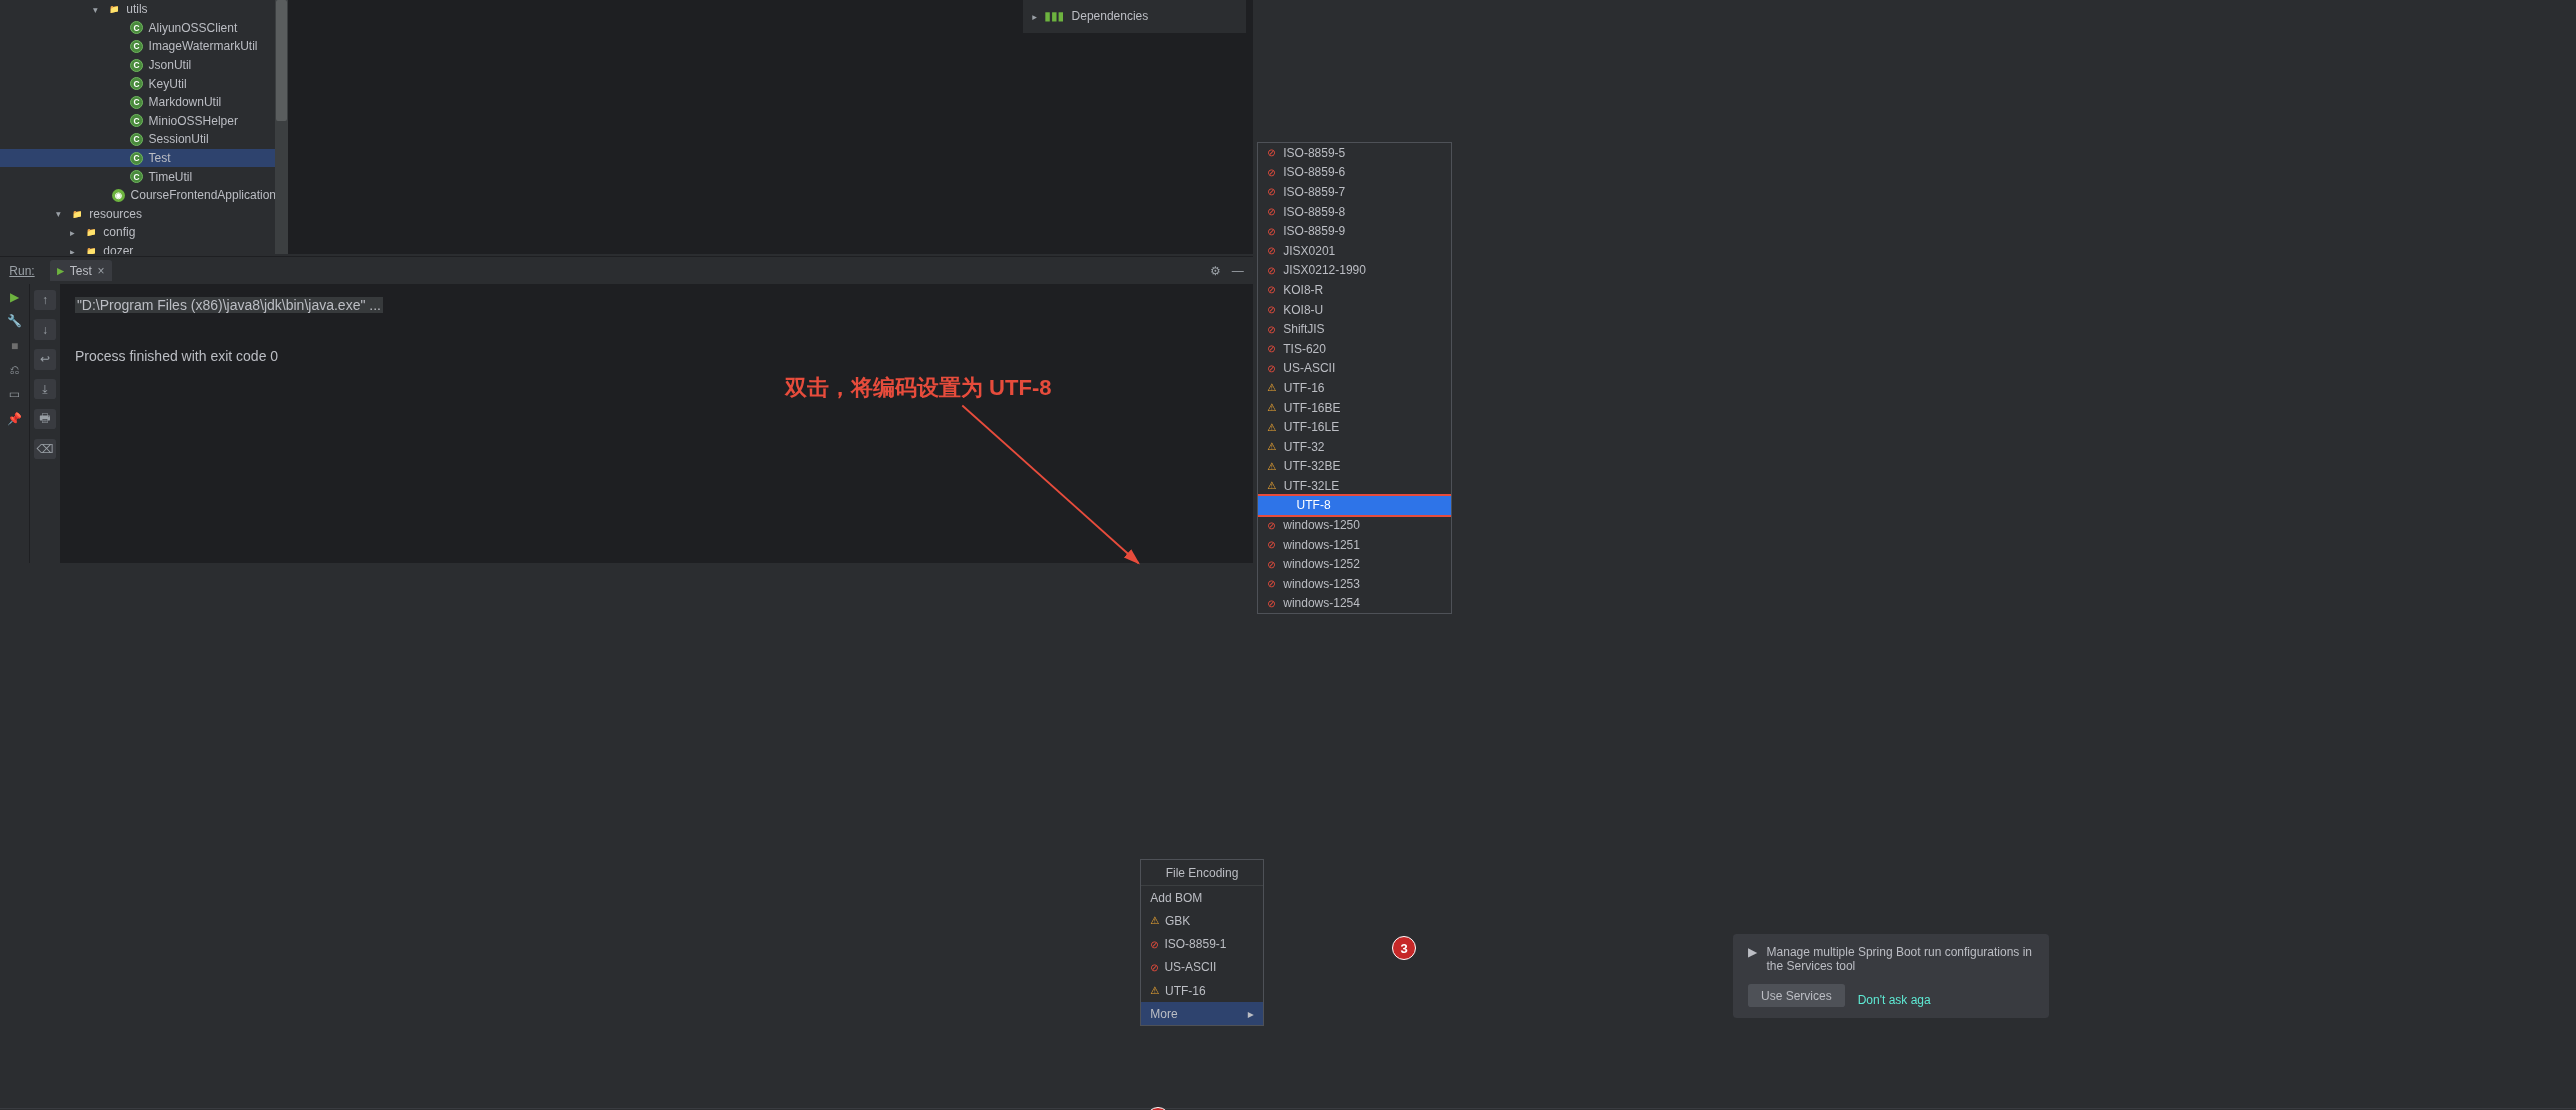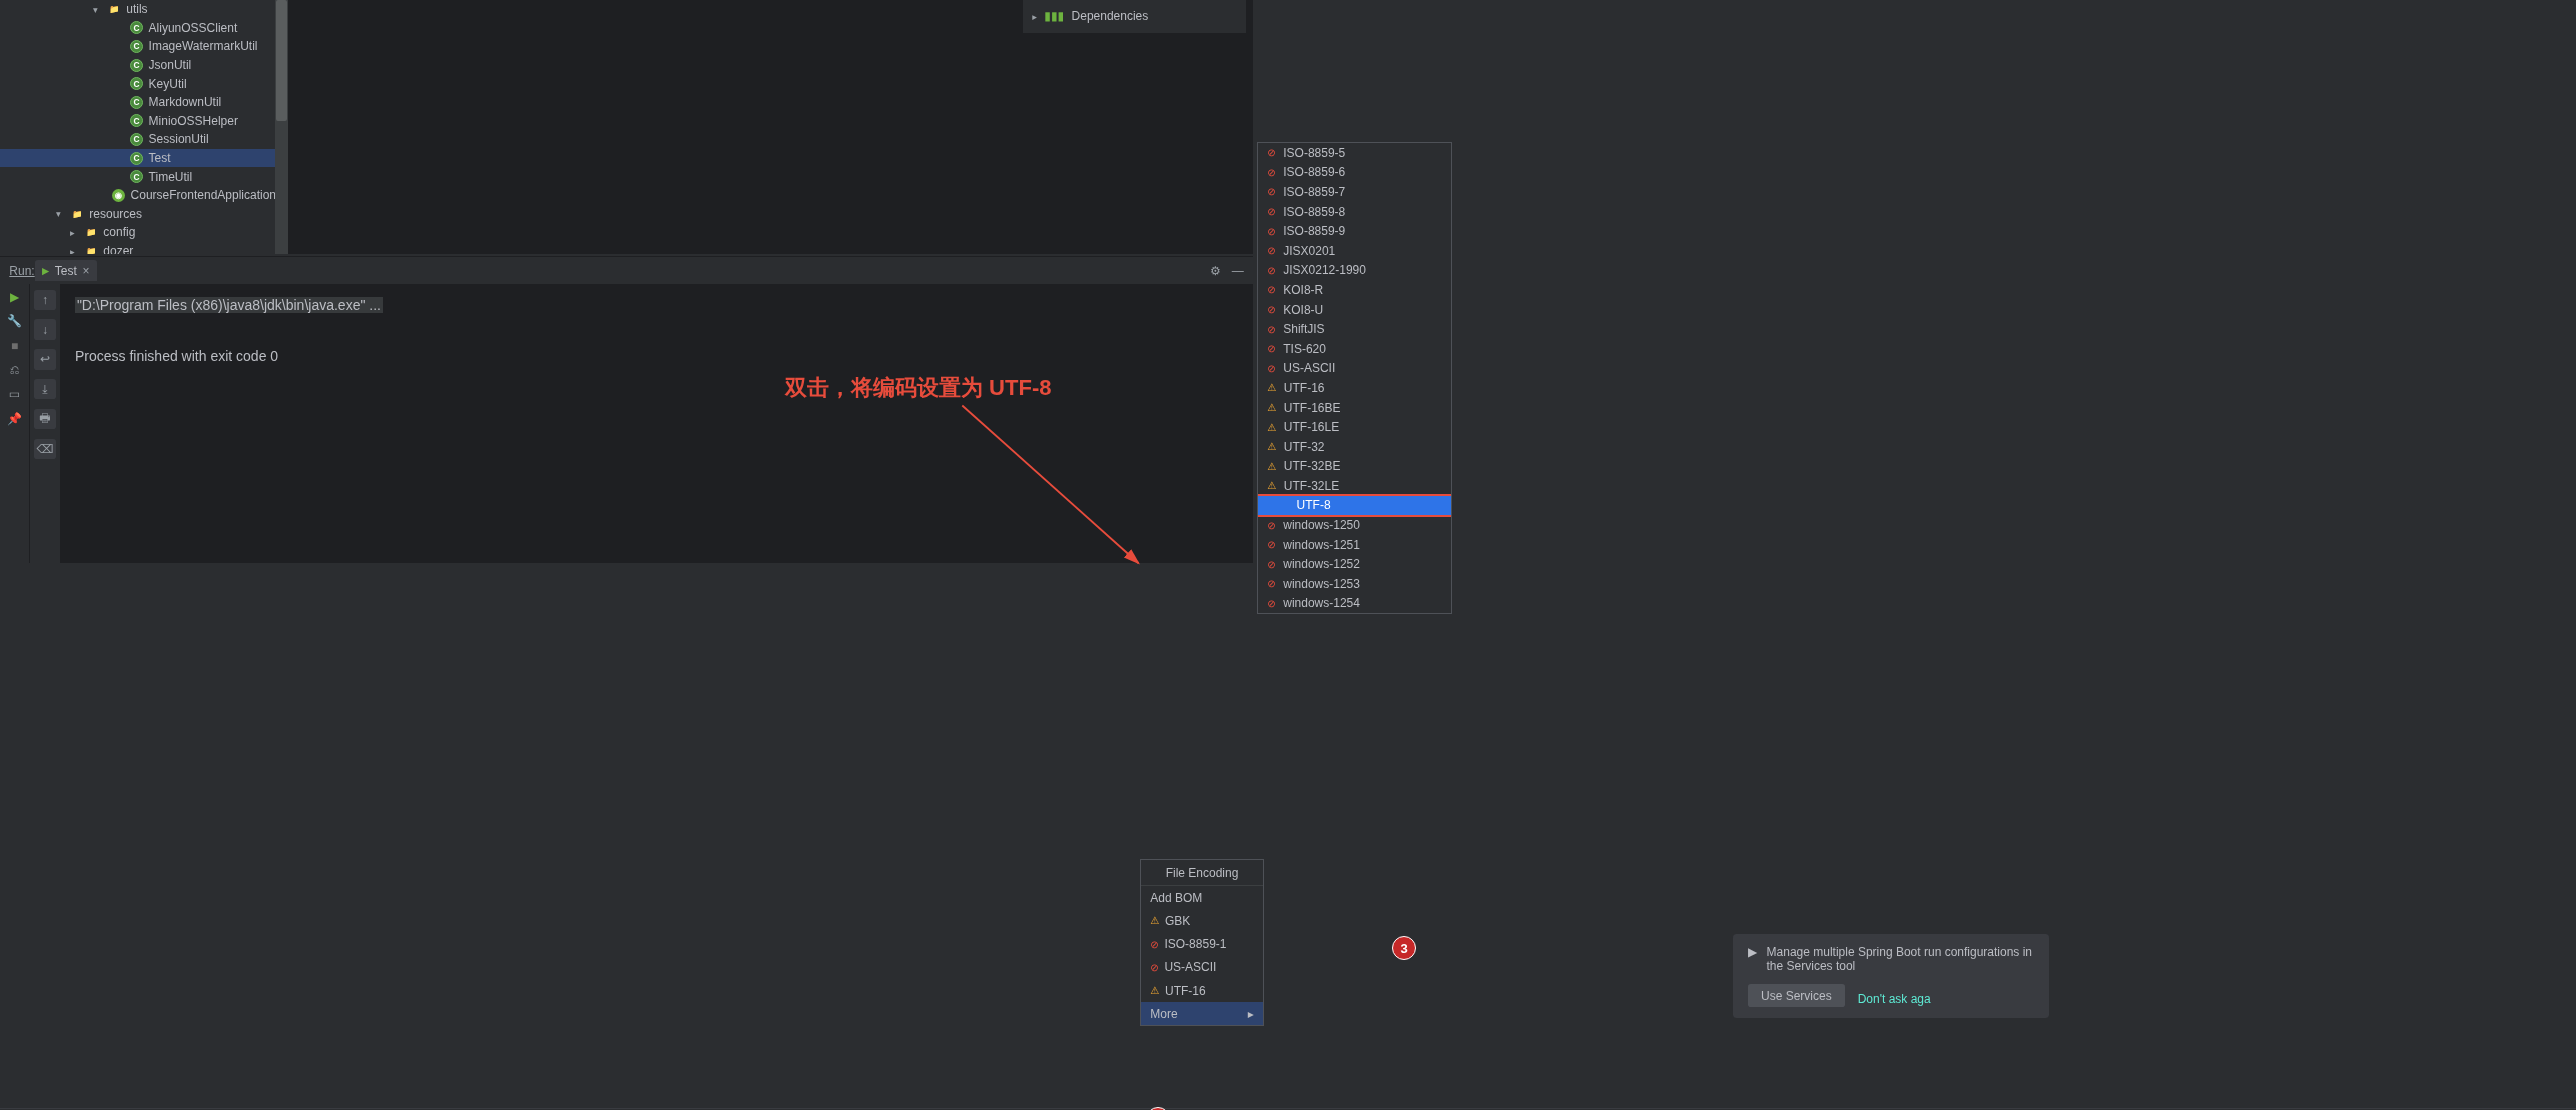--- a/index.html
+++ b/index.html
@@ -17,36 +17,36 @@
 .indent-2 { padding-left: 93px; }
 .indent-3 { padding-left: 130px; }
 .indent-4 { padding-left: 70px; }
 .indent-6 { padding-left: 112px; }
 .scrollbar-track { position: absolute; right: 0; top: 0; width: 13px; height: 100%; background: #3c3f41; }
 .scrollbar-thumb { position: absolute; right: 0.9px; top: 0; width: 11px; height: 121px; background: #5a5d5e; border-radius: 1.9px; }
 .editor-area { flex: 1; background: #1e1f22; border-left: 0.9px solid #1e1f22; }
 .right-panel { position: absolute; left: 1023px; top: 0; width: 223px; background: #2b2d30; padding: 9.3px; }
 .dep-item { display: flex; align-items: center; gap: 7.4px; color: #bcbec4; }
 .run-header { display: flex; align-items: center; height: 28px; background: #2b2d30; padding: 0 9.3px; border-top: 0.9px solid #1e1f22; position: absolute; top: 256px; left: 0; width: 1253px; }
-.run-header .rlabel { color: #9aa0a6; text-decoration: underline; }
+.run-header .rlabel { margin-right: 15px; color: #9aa0a6; text-decoration: underline; }
 .run-tab { display: flex; align-items: center; gap: 5.6px; background: #393b40; padding: 3.7px 7.4px; border-radius: 2.8px 2.8px 0 0; }
 .run-tab .close-x { color: #9aa0a6; cursor: pointer; }
 .run-header .tools { margin-left: auto; display: flex; gap: 11px; color: #9aa0a6; }
 .run-body { position: absolute; top: 284px; left: 0; width: 1253px; height: 279px; display: flex; background: #2b2d30; }
 .run-toolbar-left { width: 30px; background: #2b2d30; display: flex; flex-direction: column; align-items: center; padding-top: 5.6px; gap: 9.3px; border-right: 0.9px solid #1e1f22; }
 .run-toolbar-left .tbtn { width: 15px; height: 15px; color: #9aa0a6; cursor: pointer; display: flex; align-items: center; justify-content: center; }
 .run-toolbar-mid { width: 30px; background: #2b2d30; display: flex; flex-direction: column; align-items: center; padding-top: 5.6px; gap: 9.3px; }
 .run-toolbar-mid .tbtn2 { width: 22px; height: 20.5px; background: #393b40; border-radius: 2.8px; display: flex; align-items: center; justify-content: center; color: #9aa0a6; cursor: pointer; }
 .console-out { flex: 1; background: #1e1f22; padding: 9.3px 15px; font-family: "Consolas", monospace; font-size: 14px; color: #bcbec4; line-height: 1.8; position: relative; }
 .console-out .cmd { background: #373a3c; color: #bcbec4; padding: 0 1.9px; }
 .annotation { color: #e74c3c; font-size: 22px; font-weight: bold; position: absolute; }
 .arrow-svg { position: absolute; pointer-events: none; }
 .notification { position: absolute; right: 527px; top: 934px; width: 316px; background: #393b40; border-radius: 3.7px; padding: 11px 15px; color: #bcbec4; font-size: 12px; }
 .notification .note-body { display: flex; gap: 9.3px; margin-bottom: 11px; }
-.notification .note-actions { display: flex; gap: 13px; }
+.notification .note-actions { display: flex; gap: 13px; align-items: center; }
 .notification .btn { background: #4e5157; padding: 4.6px 13px; border-radius: 2.8px; cursor: pointer; }
 .notification .link { color: #5eead4; cursor: pointer; margin-top: 8px; }
 .encoding-popup1 { position: absolute; left: 1140px; top: 859px; width: 124px; background: #2b2d30; border: 0.9px solid #4e5157; }
 .encoding-popup1 .ph { padding: 5.6px 11px; color: #bcbec4; text-align: center; border-bottom: 0.9px solid #3c3f41; }
 .encoding-popup1 .pit { padding: 4.6px 9.3px; display: flex; align-items: center; gap: 5.6px; cursor: pointer; }
 .encoding-popup1 .pit.more { background: #2e436e; justify-content: space-between; }
 .warn-ico { color: #f0a732; font-size: 10.2px; }
 .err-ico { color: #e74c3c; font-size: 10.2px; }
 .encoding-popup2 { position: absolute; left: 1257px; top: 142px; width: 195px; background: #2b2d30; border: 0.9px solid #4e5157; max-height: 949px; overflow: hidden; }
 .encoding-popup2 .eit { padding: 2.8px 9.3px; display: flex; align-items: center; gap: 7.4px; cursor: pointer; font-size: 12px; }

